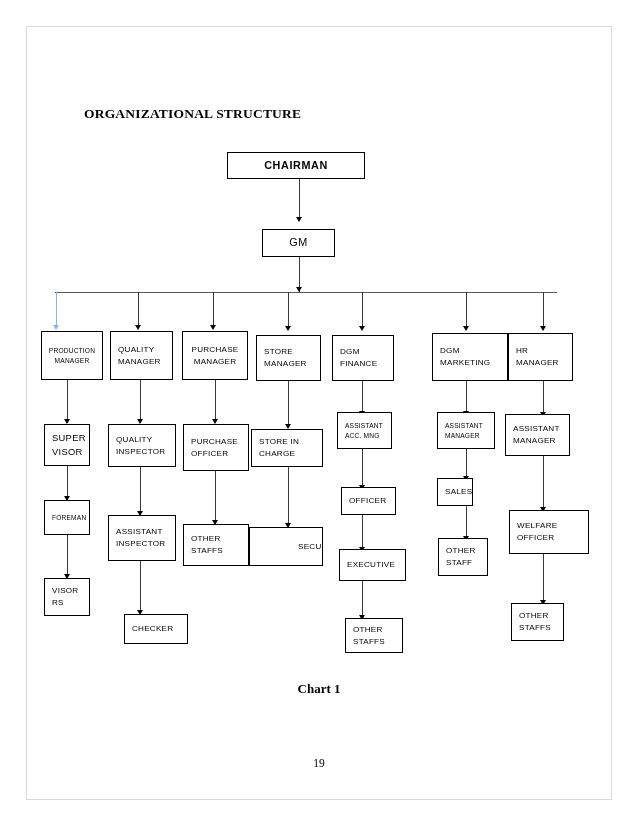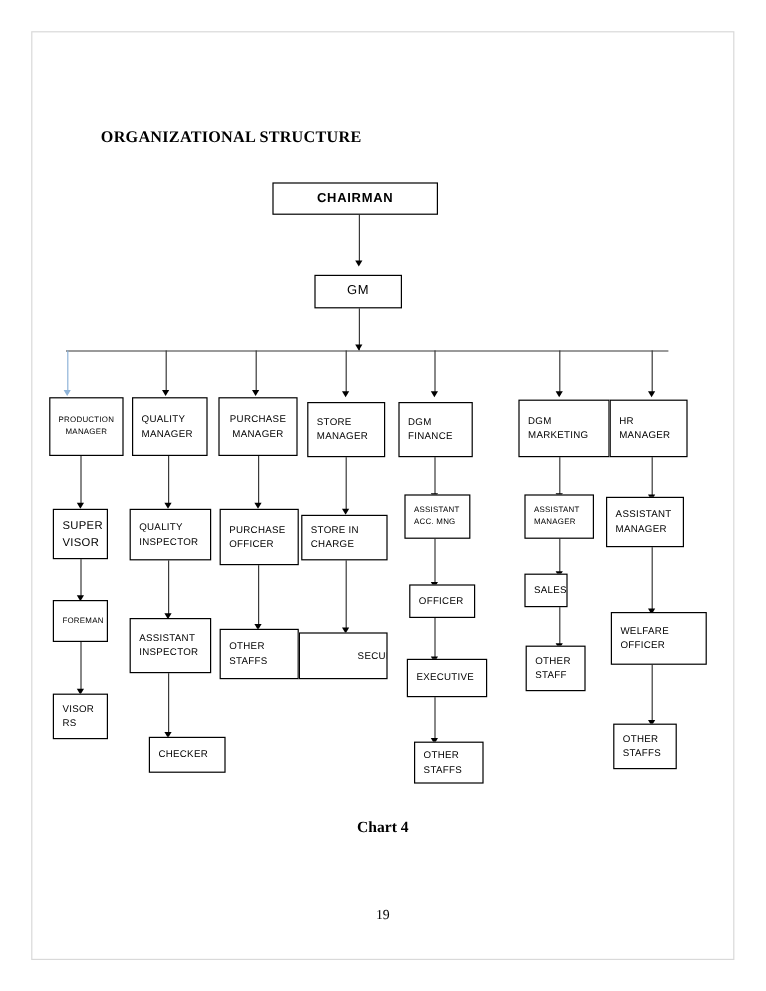--- a/index.html
+++ b/index.html
@@ -230,14 +230,14 @@
 </div>
 <div class="box c-left f-sm" style="left:511px;top:603px;width:53px;height:38px;">
   <span>OTHER
 STAFFS</span>
 </div>
 <div class="box c-left f-sm" style="left:345px;top:618px;width:58px;height:35px;">
   <span>OTHER
 STAFFS</span>
 </div>
 
-<div class="caption">Chart 4</div>
+<div class="caption">Chart 1</div>
 <div class="pagenum">19</div>
 
 </body></html>

